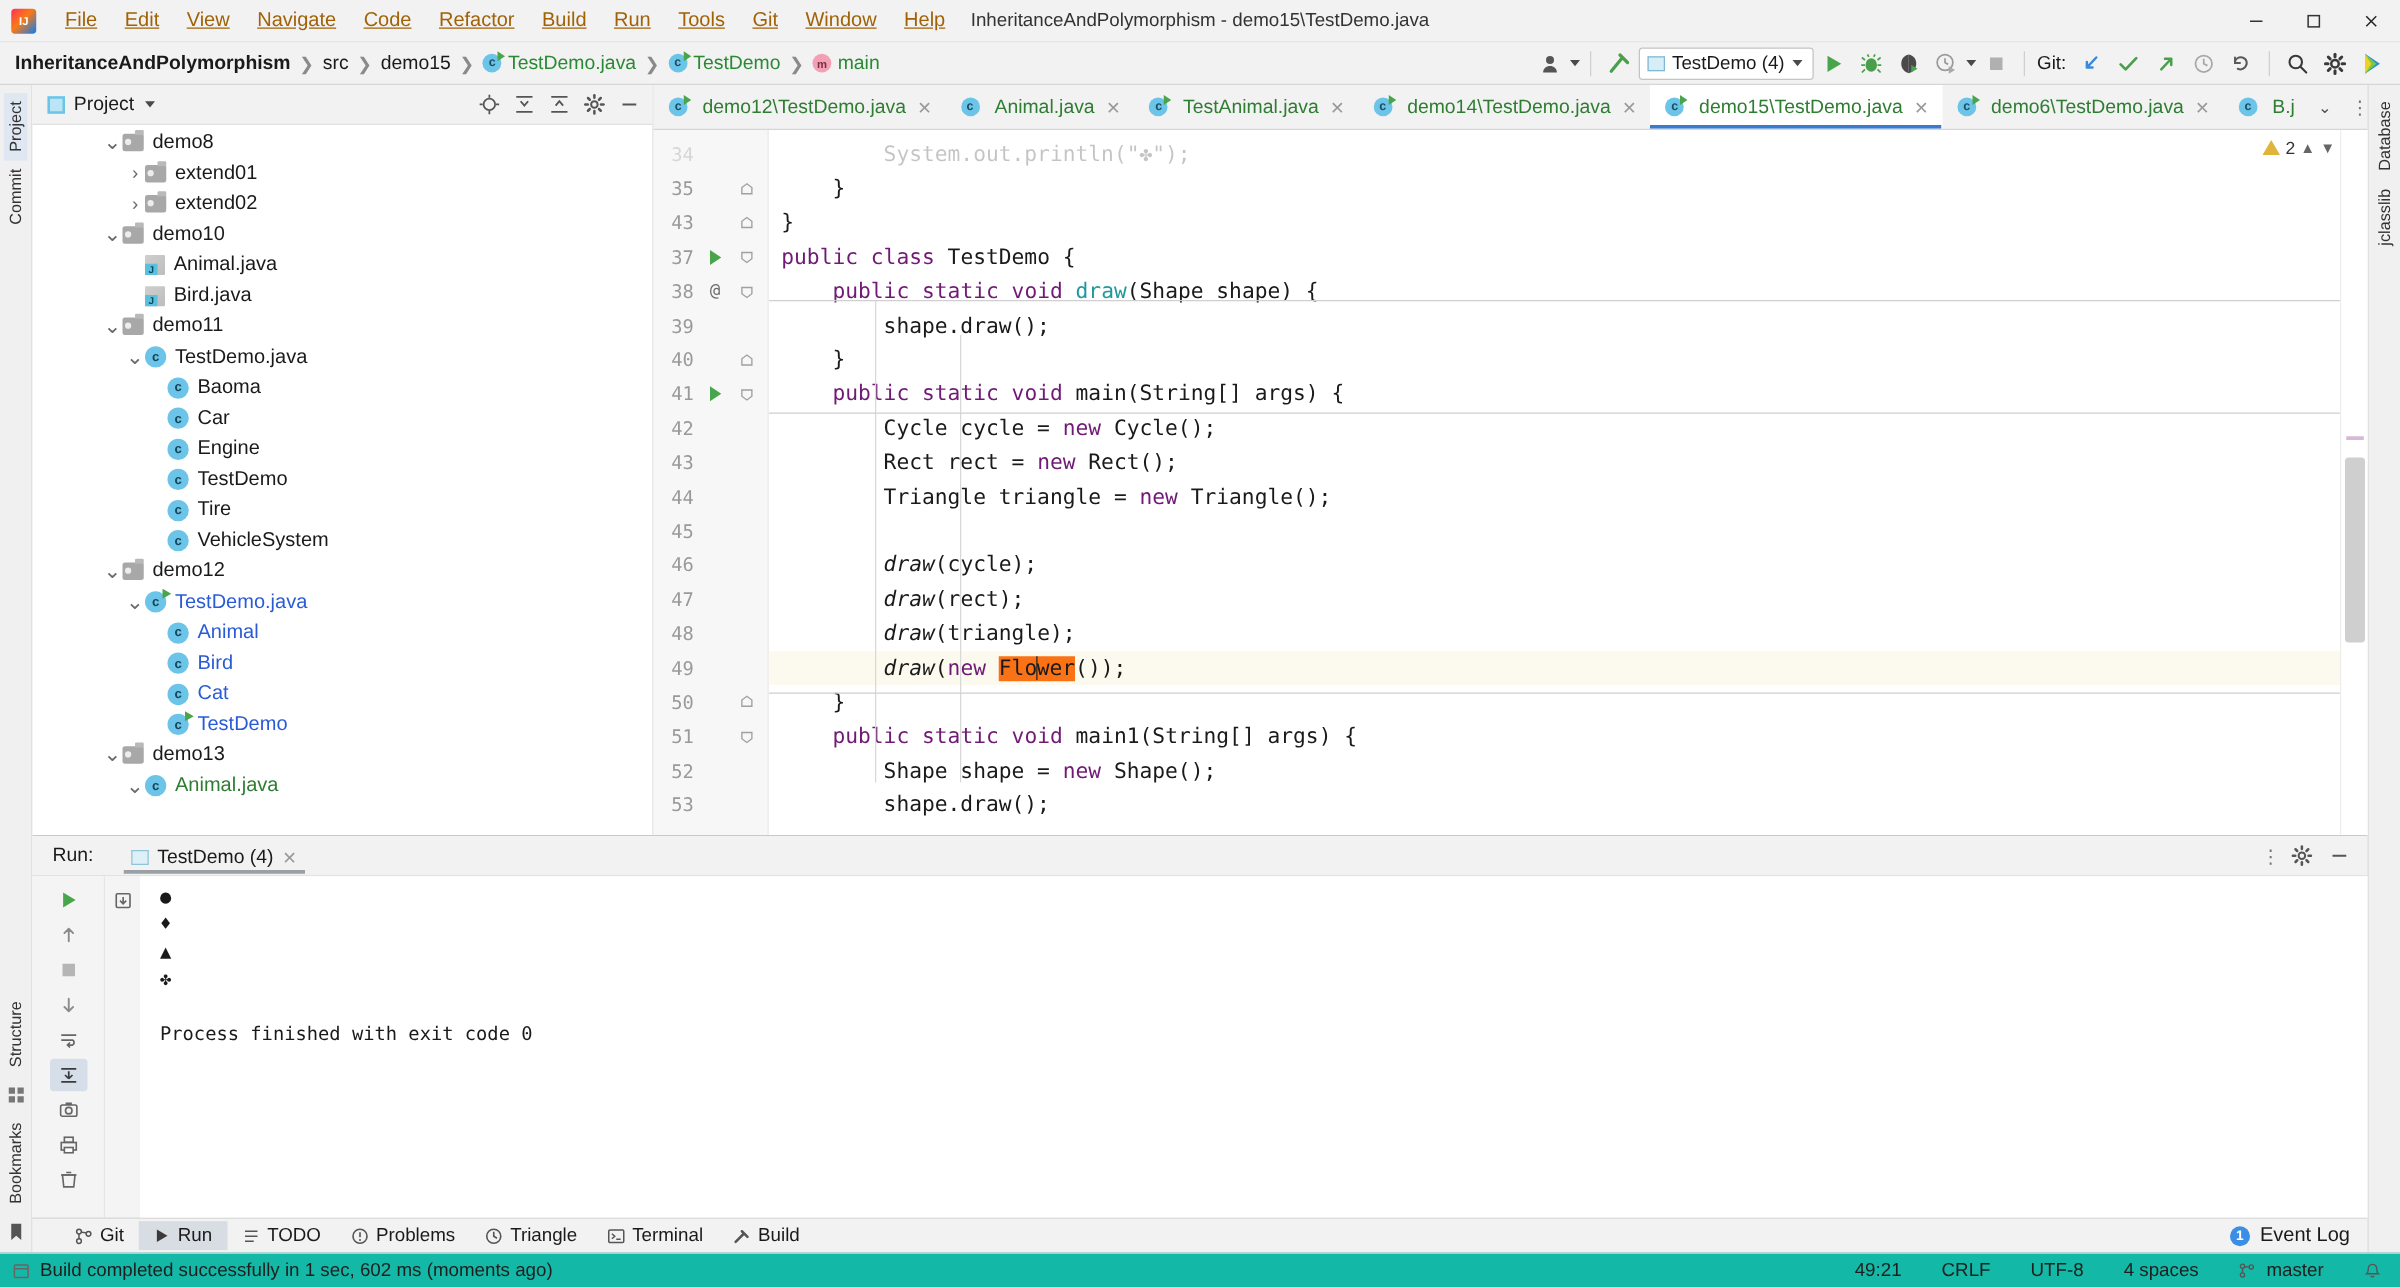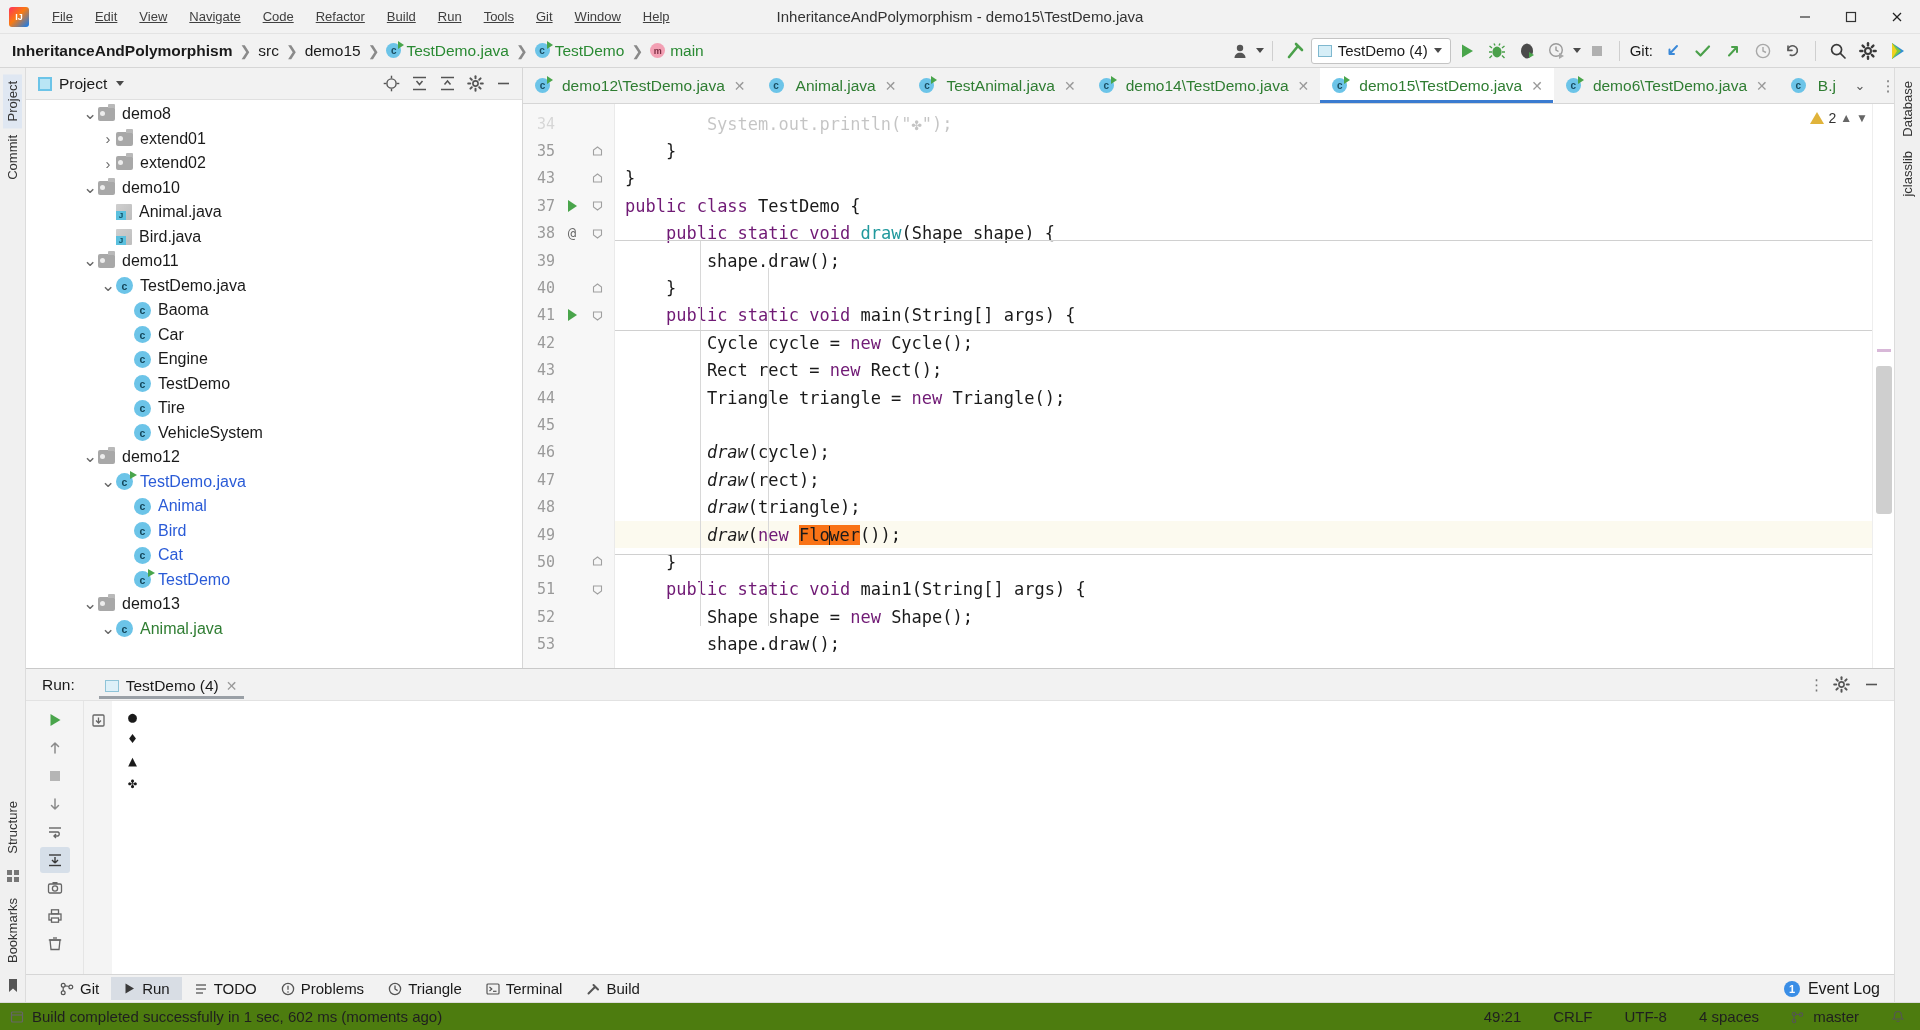--- a/index.html
+++ b/index.html
@@ -22,21 +22,21 @@
     width: 20px; height: 20px; margin-left: 9px; margin-right: 12px;
     background: linear-gradient(135deg,#fe315d 0%,#f97a12 45%,#087cfa 100%);
     border-radius: 3px; position: relative; flex: 0 0 20px;
   }
   .ij-logo::after {
     content: "IJ"; position: absolute; inset: 0; color: #fff; font-size: 9px;
     font-weight: bold; display: flex; align-items: center; justify-content: center;
   }
   .menubar { display: flex; align-items: center; gap: 0px; }
   .menubar .mi {
-    padding: 4px 11px; font-size: 13px; color: #404040; cursor: default;
+    padding: 4px 11px; font-size: 16px; color: #a16207; cursor: default;
     white-space: nowrap;
   }
   .menubar .mi u { text-decoration: underline; }
   .win-title {
     position: absolute; left: 0; right: 0; text-align: center;
     font-size: 15px; color: #333; pointer-events: none;
   }
   .wincontrols { margin-left: auto; display: flex; height: 34px; z-index: 5; }
   .wincontrols div {
     width: 46px; height: 34px; display: flex; align-items: center; justify-content: center;
@@ -290,21 +290,21 @@
   }
   .bb.active { background: #d8dde4; }
   .bb-right { margin-left: auto; display: flex; align-items: center; gap: 8px; padding-right: 14px; }
   .evt-badge {
     width: 16px; height: 16px; border-radius: 50%; background: #3a8ee6; color: #fff;
     font-size: 11px; display: flex; align-items: center; justify-content: center; font-weight: bold;
   }
 
   
   .statusbar {
-    height: 28px; flex: 0 0 28px; background: #4d7c0f; border-top: 1px solid #dcdcdc;
+    height: 28px; flex: 0 0 28px; background: #14b8a6; border-top: 1px solid #dcdcdc;
     display: flex; align-items: center; padding: 12px 10px; font-size: 15px; color: #1f1f1f;
   }
   .sb-left { display: flex; align-items: center; gap: 8px; }
   .sb-right { margin-left: auto; display: flex; align-items: center; gap: 22px; }
   .sb-item { padding: 3px 5px; cursor: default; }
 
   
   svg { display: block; }
 </style>
 </head>
@@ -1007,20 +1007,21 @@
                   <path d="M7.5 4.5 L7.5 10 M5 7.5 L7.5 10 L10 7.5" stroke="#666" stroke-width="1.3" fill="none"></path>
                 </svg>
             </div>
           </div>
           <div class="console">
               <div class="outline glyph">●</div>
               <div class="outline glyph">♦</div>
               <div class="outline glyph">▲</div>
               <div class="outline glyph">✤</div>
               <div class="outline glyph" style="height: 22px;"></div>
+              <div class="outline glyph">Process finished with exit code 0</div>
             </div>
         </div>
       </div>
 
       <div class="bottombar">
         <div class="bb">
           <svg width="14" height="14" viewBox="0 0 14 14">
               <circle cx="3.2" cy="3.2" r="1.9" fill="none" stroke="#555" stroke-width="1.2"></circle>
               <circle cx="3.2" cy="10.8" r="1.9" fill="none" stroke="#555" stroke-width="1.2"></circle>
               <circle cx="10.8" cy="5" r="1.9" fill="none" stroke="#555" stroke-width="1.2"></circle>

